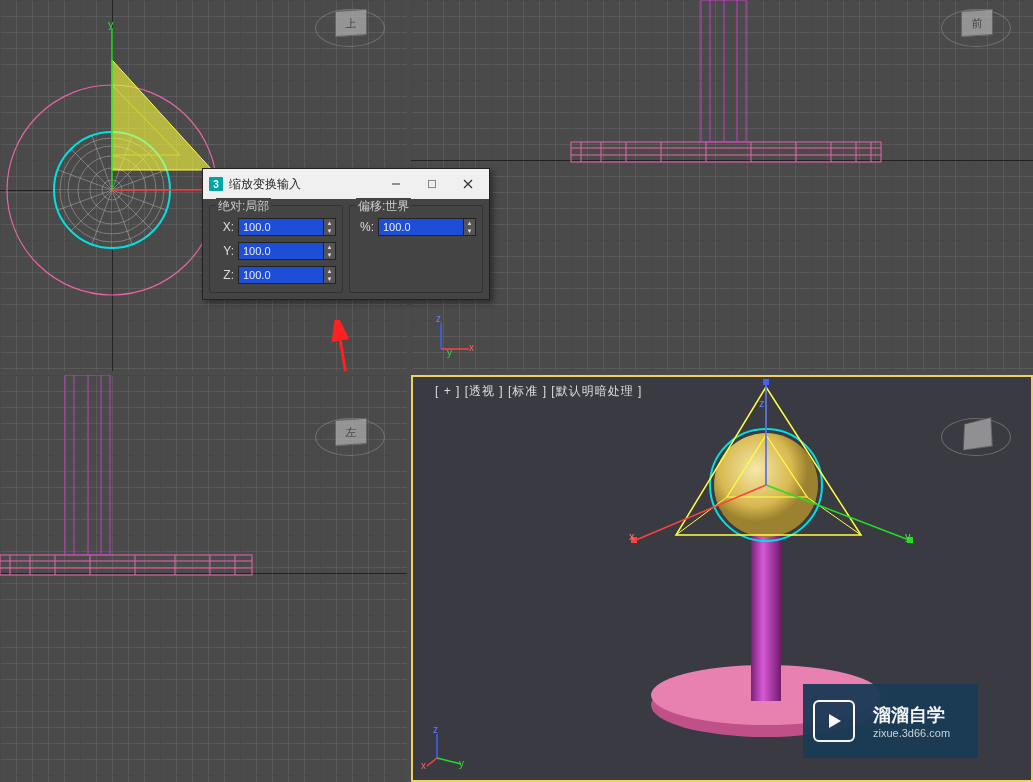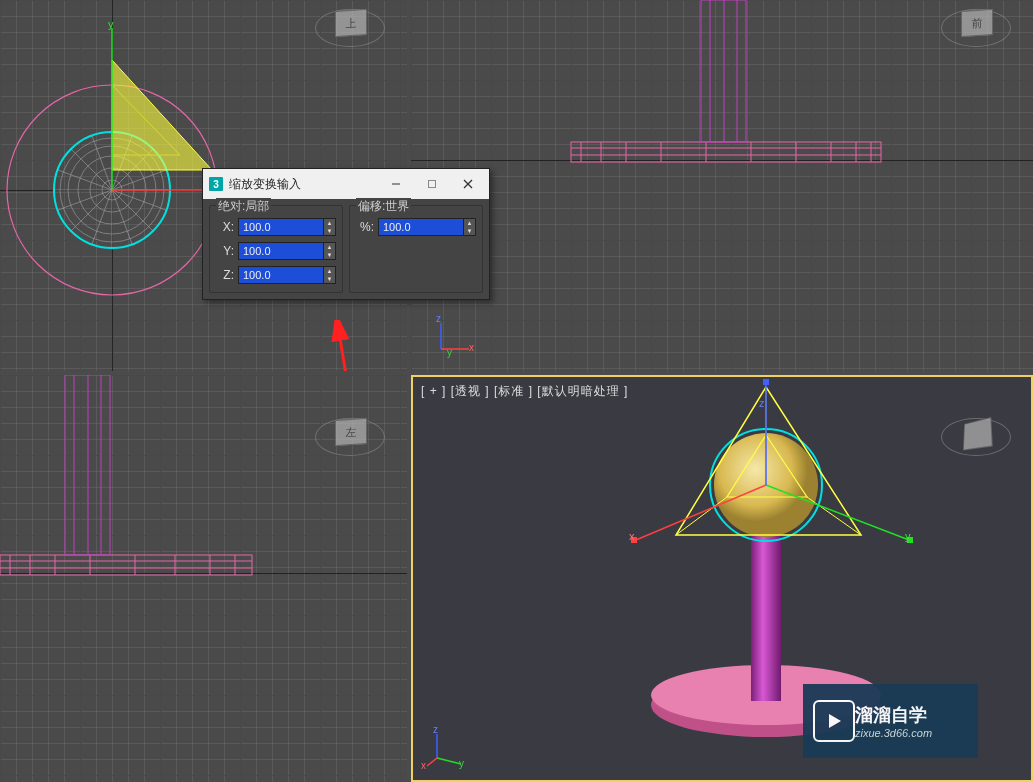--- a/index.html
+++ b/index.html
@@ -186,21 +186,21 @@
   }
   .spinner .arrow {
     flex:1;
     background:#555;
     border-left:1px solid #222;
     display:flex;align-items:center;justify-content:center;
     font-size:6px;color:#ddd;
   }
   .viewport-label {
     position:absolute;
-    left:10px; top:8px;
+    left:24px; top:8px;
     color:#ddd;
     font-size:12px;
     letter-spacing:1px;
   }
   
   .red-arrow {
     position:absolute;
     z-index:40;
   }
   
@@ -209,30 +209,30 @@
     right:55px;
     bottom:24px;
     width:175px;
     height:74px;
     background:#1a3a56;
     opacity:0.95;
     z-index:60;
     display:flex;
     align-items:center;
     padding:0 10px;
-    gap:0;
+    gap:18px;
     color:#fff;
   }
   .watermark .play {
     width:42px;height:42px;border:2px solid #fff;border-radius:6px;
     display:flex;align-items:center;justify-content:center;
   }
   .watermark .txt { display:flex;flex-direction:column; }
   .watermark .txt .t1 { font-size:18px; font-weight:600; }
-  .watermark .txt .t2 { font-size:11px; color:#cdd;font-style:italic; }
+  .watermark .txt .t2 { font-size:11px; color:#cdd; }
 </style>
 </head>
 <body>
 
 <div class="viewports">
 
   <div class="viewport">
     <div class="grid-lines"></div>
     <div class="grid-major"></div>
     <div class="axis-h" style="left:0;right:0;top:190px;height:1px;"></div>

